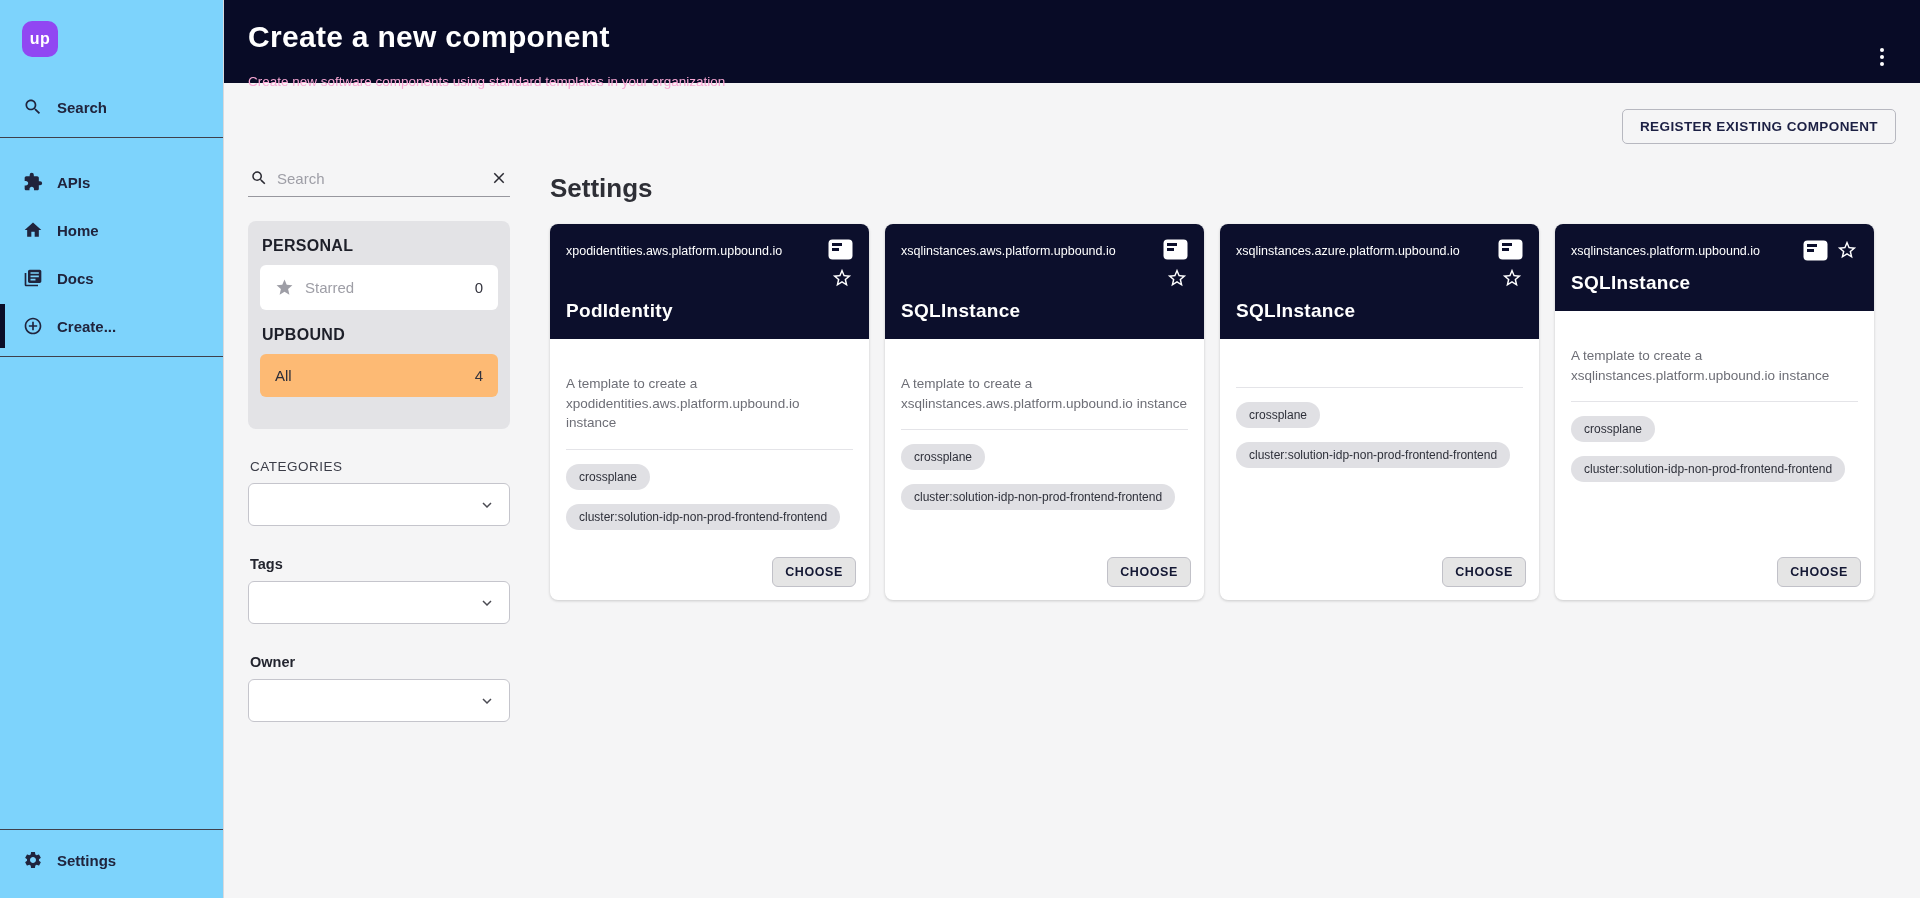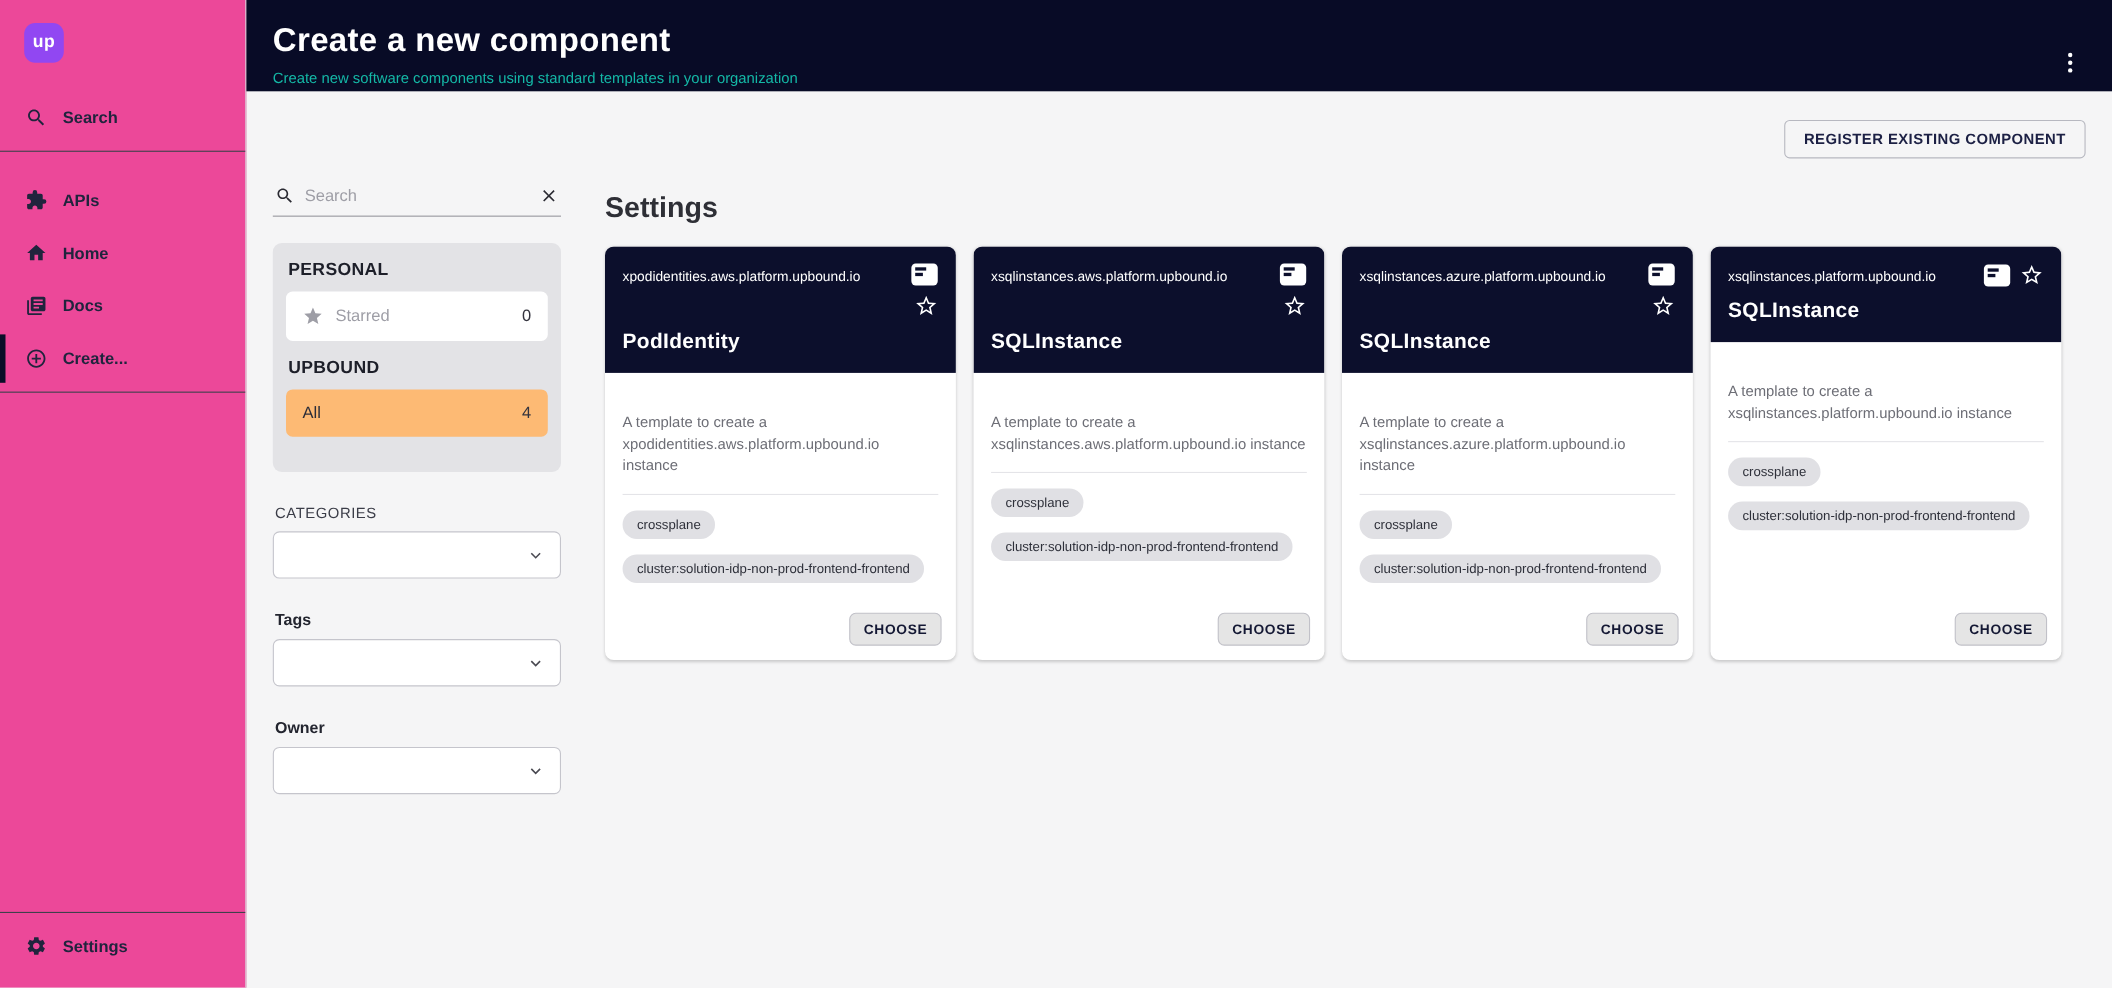--- a/index.html
+++ b/index.html
@@ -6,21 +6,21 @@
   html,body { width:1920px; height:898px; overflow:hidden; }
   body {
     font-family:"Liberation Sans", sans-serif;
     background:#f5f5f6;
     color:#22242e;
   }
   .app { display:flex; width:1920px; height:898px; }
 
   
   .sidebar {
-    width:224px; flex:none; background:#ec4899;
+    width:224px; flex:none; background:#7dd3fc;
     border-right:1px solid #d9d9dc;
     display:flex; flex-direction:column;
   }
   .logo {
     margin:21px 0 26px 22px; width:36px; height:36px; border-radius:10px;
     background:var(--brand,#9147f2); color:#fff;
     display:flex; align-items:center; justify-content:center;
     font-weight:bold; font-size:16px; letter-spacing:0.5px;
   }
   .side-item {
@@ -38,21 +38,21 @@
   .side-spacer { flex:1; }
   .settings-wrap { padding-bottom:14px; }
 
   
   .main { flex:1; display:flex; flex-direction:column; min-width:0; }
   .page-header {
     height:83px; flex:none; background:var(--navy,#080b26); color:#fff;
     padding:20px 32px 0 24px; position:relative;
   }
   .page-title { font-size:30px; font-weight:bold; letter-spacing:0.3px; }
-  .page-subtitle { margin-top:9px; font-size:13.5px; color:#14b8a6; }
+  .page-subtitle { margin-top:20px; font-size:13.5px; color:#f9a8d4; }
   .kebab {
     position:absolute; right:26px; top:43px; width:24px; height:28px;
     display:flex; flex-direction:column; align-items:center; justify-content:center;
     gap:3px; cursor:pointer;
   }
   .kebab i { width:4px; height:4px; border-radius:50%; background:#fff; }
 
   
   .content { flex:1; padding:0 24px; }
   .register-row { display:flex; justify-content:flex-end; margin-top:26px; }
@@ -346,21 +346,20 @@
           <span class="star-btn">
             <svg viewBox="0 0 24 24">
                           <path d="M22 9.24l-7.19-.62L12 2 9.19 8.63 2 9.24l5.46 4.73L5.82 21 12 17.27 18.18 21l-1.63-7.03L22 9.24zM12 15.4l-3.76 2.27 1-4.28-3.32-2.88 4.38-.38L12 6.1l1.71 4.04 4.38.38-3.32 2.88 1 4.28L12 15.4z"></path>
                         </svg>
           </span>
         </span>
       </div>
       <div class="tpl-title">SQLInstance</div>
     </div>
     <div class="card-body">
-      <p class="tpl-desc">A template to create a xsqlinstances.azure.platform.upbound.io instance</p>
       <hr class="body-divider">
       <div><span class="chip">crossplane</span></div>
                   <div><span class="chip">cluster:solution-idp-non-prod-frontend-frontend</span></div>
     </div>
     <div class="card-footer">
       <button class="choose-btn">CHOOSE</button>
     </div>
   </div>
 
   <div class="card">

